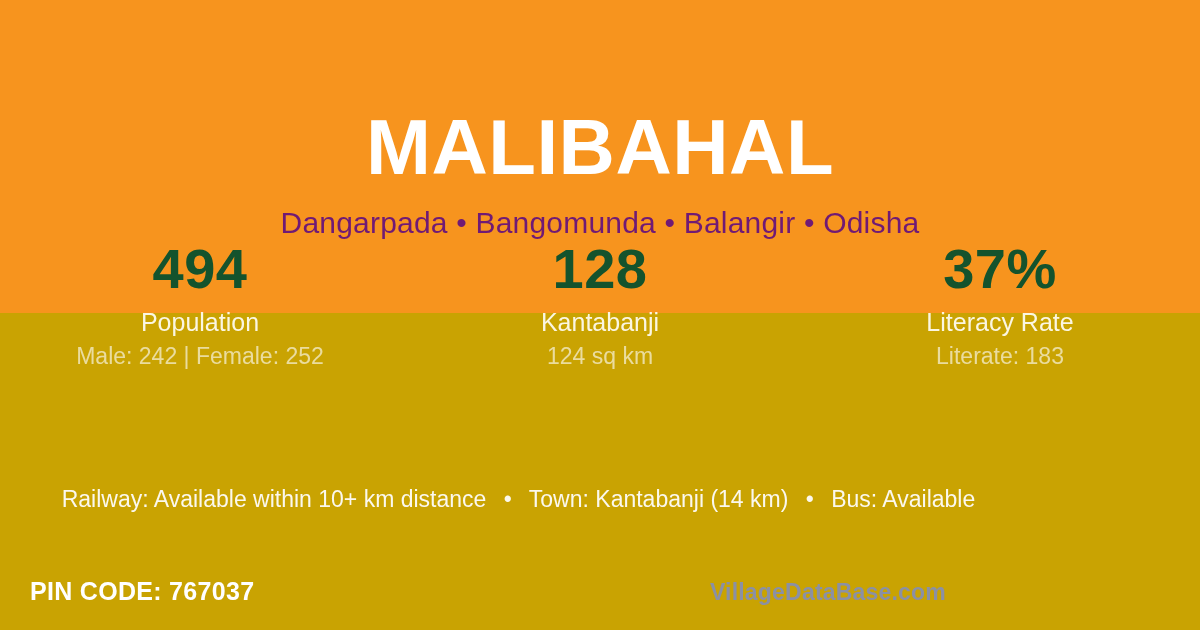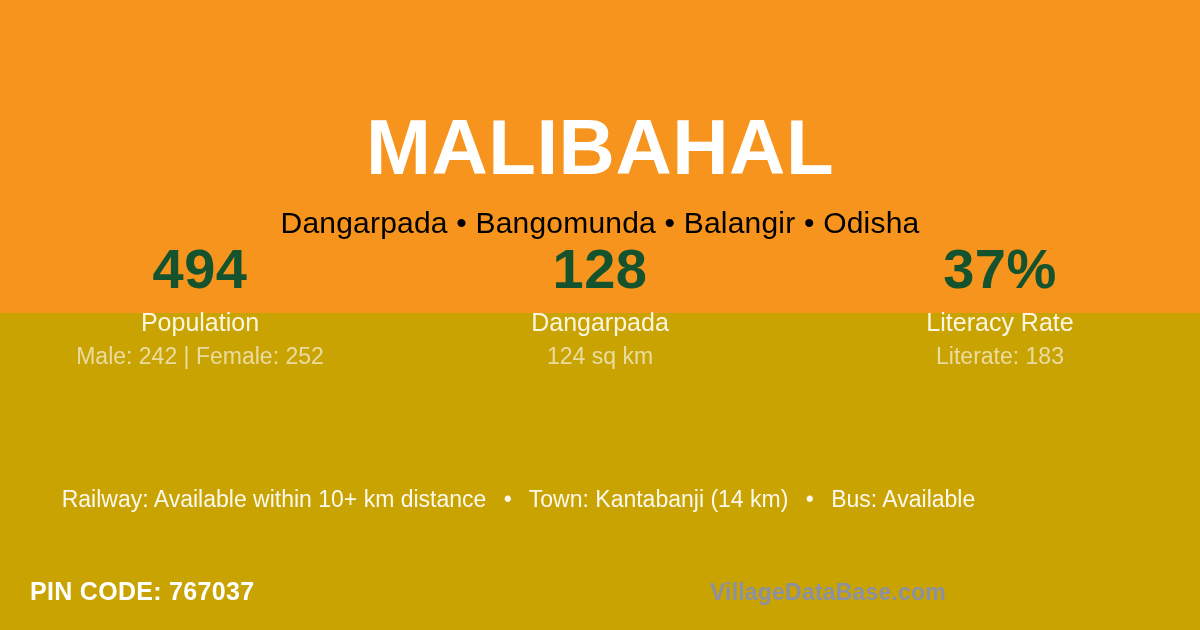--- a/index.html
+++ b/index.html
@@ -52,21 +52,21 @@
     color: #ffffff;
     padding-top: 84px;
   }
   .village-subtitle {
     margin: 0;
     padding: 0;
     padding-top: 20px;
     font-size: 30px;
     line-height: 34px;
     font-weight: 400;
-    color: #000000;
+    color: #701a75;
     letter-spacing: 0.2px;
   }
 
   
   .stats {
     position: absolute;
     left: 0;
     top: 238px;
     width: 1200px;
     display: flex;
@@ -163,21 +163,21 @@
   <div class="stats">
 
     <div class="stat">
       <span class="stat-value">494</span>
       <span class="stat-label">Population</span>
       <span class="stat-sub">Male: 242 | Female: 252</span>
     </div>
 
     <div class="stat">
       <span class="stat-value">128</span>
-      <span class="stat-label">Dangarpada</span>
+      <span class="stat-label">Kantabanji</span>
       <span class="stat-sub">124 sq km</span>
     </div>
 
     <div class="stat">
       <span class="stat-value">37%</span>
       <span class="stat-label">Literacy Rate</span>
       <span class="stat-sub">Literate: 183</span>
     </div>
 
   </div>

